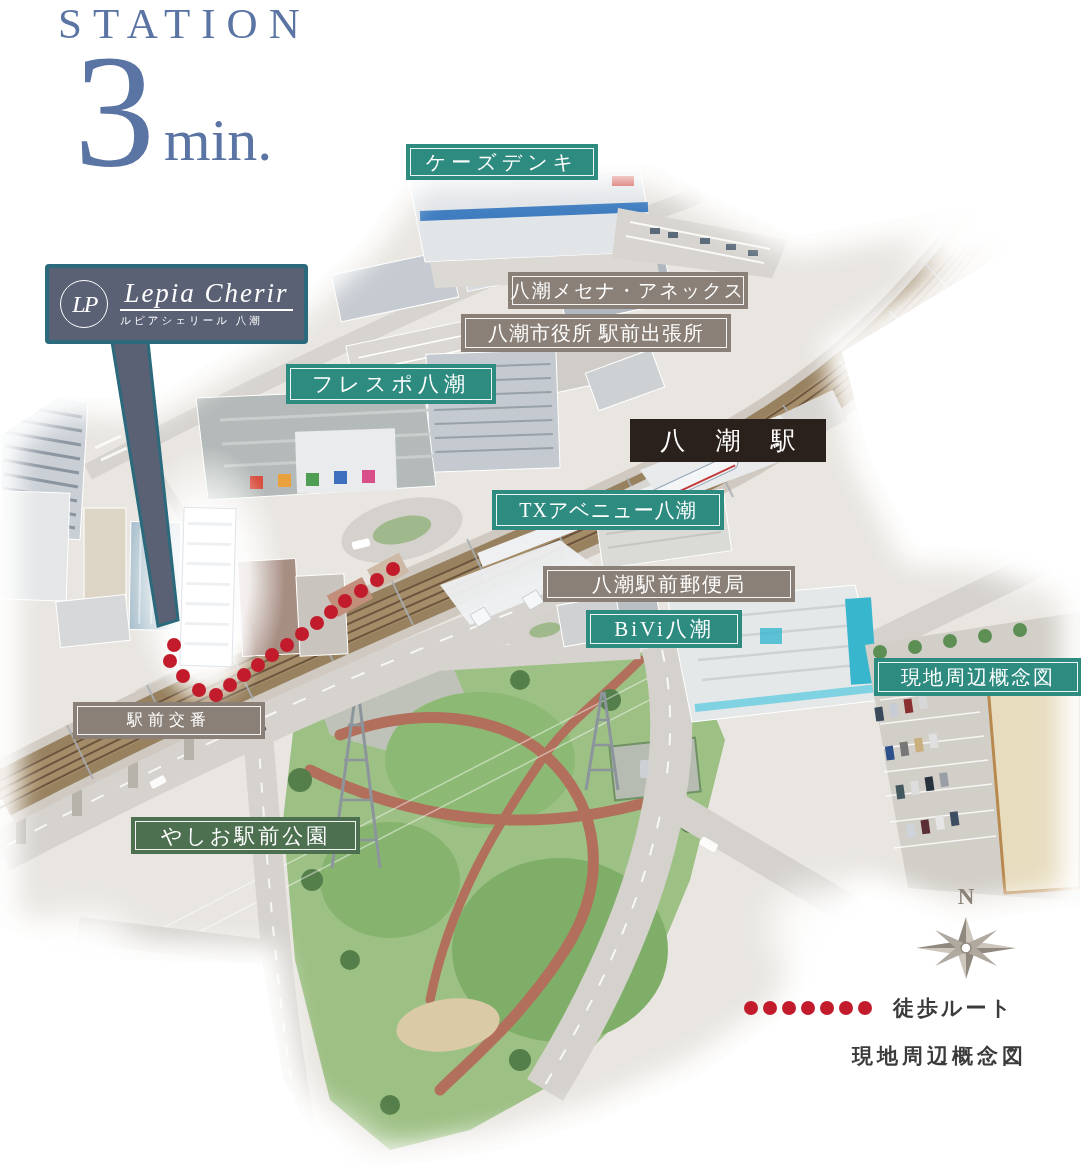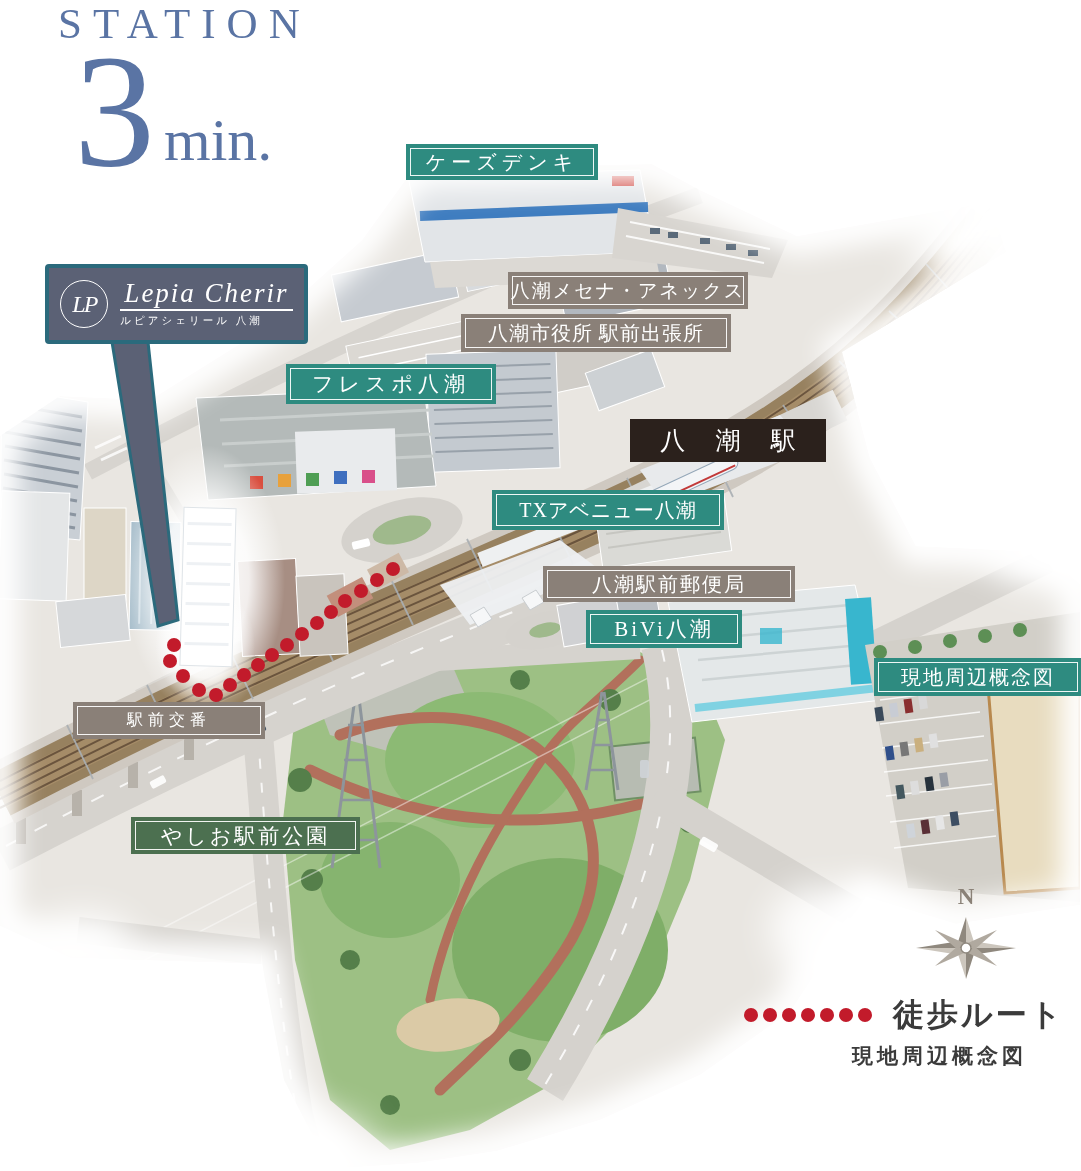--- a/index.html
+++ b/index.html
@@ -40,21 +40,21 @@
   #lbl-post{left:543px;top:566px;width:252px;height:36px;font-size:20px;letter-spacing:2px;}
   #lbl-bivi{left:586px;top:610px;width:156px;height:38px;font-size:21px;letter-spacing:3px;}
   #lbl-yaoko{left:874px;top:658px;width:208px;height:38px;font-size:20px;letter-spacing:2px;}
   #lbl-koban{left:53px;top:702px;width:192px;height:37px;font-size:16px;letter-spacing:5px;margin-left:20px;}
   #lbl-park{left:131px;top:817px;width:229px;height:37px;font-size:21px;letter-spacing:3px;}
   
   #compass{position:absolute;left:900px;top:880px;z-index:6;}
   #legend{position:absolute;left:744px;top:994px;z-index:6;display:flex;align-items:center;}
   #legend .dots{display:flex;margin-right:16px;}
   #legend .dot{width:14px;height:14px;border-radius:50%;background:var(--red);margin-right:5px;}
-  #legend .walk{font-size:31px;font-weight:bold;color:#3b3b3b;letter-spacing:3px;}
+  #legend .walk{font-size:21px;font-weight:bold;color:#3b3b3b;letter-spacing:3px;}
   #caption{position:absolute;left:852px;top:1042px;z-index:6;font-size:21px;color:#3b3b3b;
            letter-spacing:4px;font-weight:bold;}
   svg text{font-family:"Liberation Serif","DejaVu Serif",serif;}
   .routedot{fill:var(--red);}
 </style>
 </head>
 <body>
 
 <div id="stage">
 

